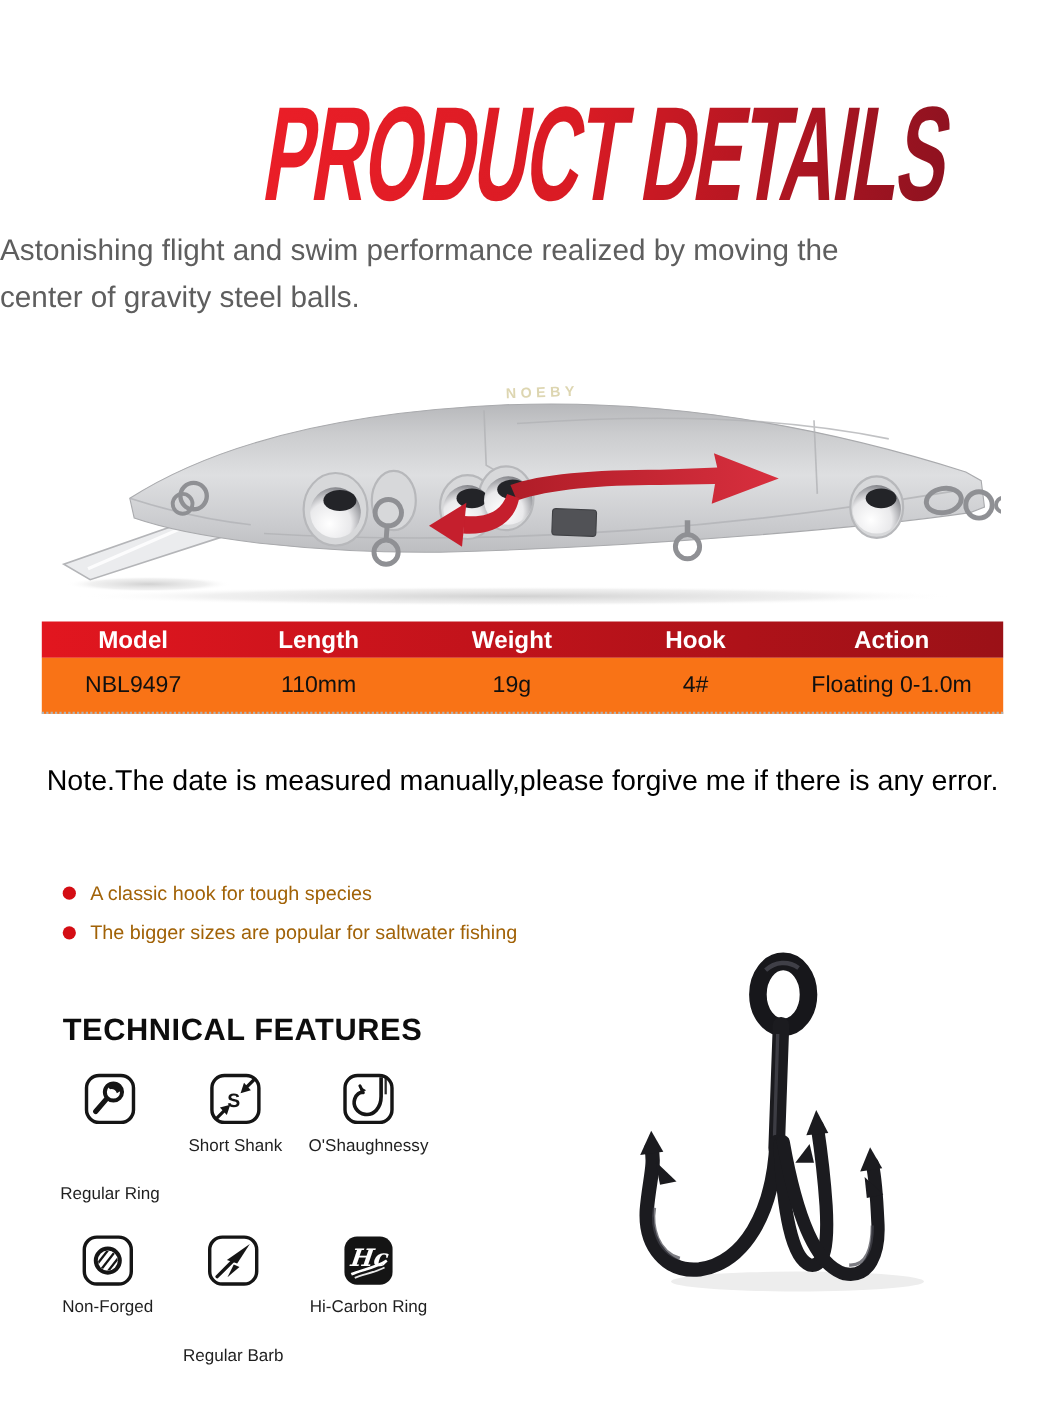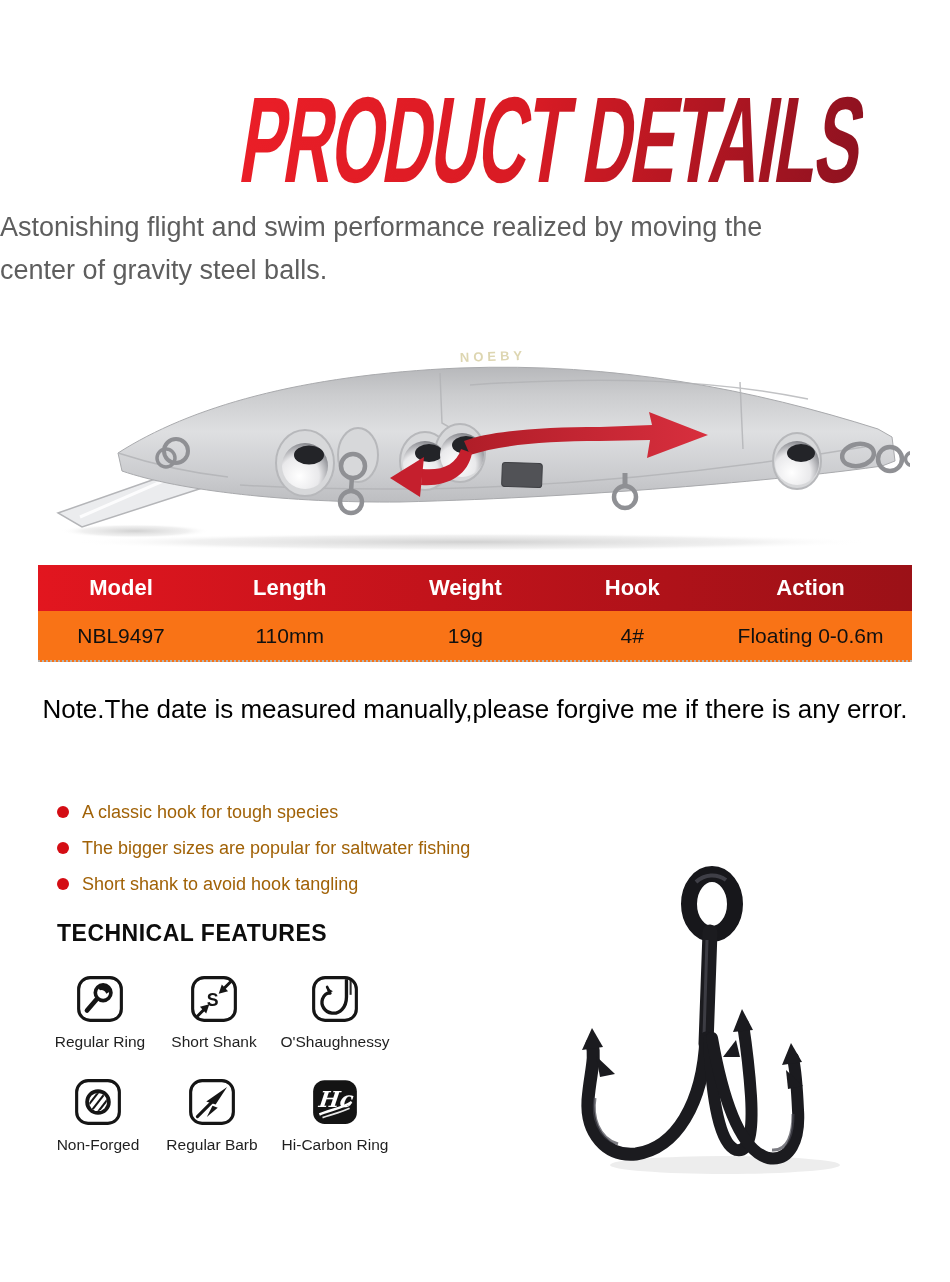--- a/index.html
+++ b/index.html
@@ -18,42 +18,42 @@
   }
   .subtitle{
     position:absolute;top:206px;left:0;width:100%;text-align:left;
     font-size:27px;line-height:43px;color:#5e5e5e;
   }
   
   .lure-figure{position:absolute;top:345px;left:40px;width:870px;height:210px;}
   
   .spec-table{position:absolute;top:565px;left:38px;width:874px;}
   .spec-header{
-    display:flex;height:46px;align-items:center;color:#fff;font-weight:bold;font-size:22px;
+    display:flex;height:33px;align-items:center;color:#fff;font-weight:bold;font-size:22px;
     background:linear-gradient(90deg,#e2161f 0%,#c2131b 45%,#9b1117 100%);
   }
   .spec-row{
     display:flex;height:49px;align-items:center;font-size:21px;color:#101010;
     border-bottom:2px dotted #b3b3b3;background:#f97316;
   }
   .col{text-align:center;}
   .c0{width:19%;} .c1{width:19.6%;} .c2{width:20.6%;} .c3{width:17.6%;} .c4{width:23.2%;}
   
   .note{position:absolute;top:694px;left:0;width:100%;text-align:center;font-size:26px;color:#000;}
   
   .bullets{position:absolute;top:794px;left:57px;list-style:none;margin:0;padding:0;}
   .bullets li{display:flex;align-items:center;height:36px;gap:13px;font-size:18px;color:#a16207;}
   .dot{width:12px;height:12px;border-radius:50%;background:#d40d14;flex:0 0 auto;}
   
-  .tech-title{position:absolute;top:920px;left:57px;margin:0;font-size:23px;font-weight:bold;color:#0d0d0d;letter-spacing:0.5px;}
+  .tech-title{position:absolute;top:920px;left:57px;margin:0;font-size:28px;font-weight:bold;color:#0d0d0d;letter-spacing:0.5px;}
   .icon-grid{position:absolute;top:974px;left:42px;}
   .icon-row{display:flex;}
   .icon-row + .icon-row{margin-top:26px;}
   .feature-cell{display:flex;flex-direction:column;align-items:center;}
-  .fc0{width:116px;} .fc1{width:112px;} .fc2{width:130px;}
+  .fc0{width:116px;gap:44px;} .fc1{width:112px;} .fc2{width:130px;}
   .feature-cell .glyph{width:50px;height:50px;}
   .feature-label{margin-top:9px;font-size:15.5px;color:#1f1f1f;white-space:nowrap;}
   
   .hook-figure{position:absolute;top:848px;left:560px;width:340px;height:330px;}
 </style>
 </head>
 <body>
 
 <div class="page">
 
@@ -167,38 +167,34 @@
       <div class="col c1">Length</div>
       <div class="col c2">Weight</div>
       <div class="col c3">Hook</div>
       <div class="col c4">Action</div>
     </div>
     <div class="spec-row">
       <div class="col c0">NBL9497</div>
       <div class="col c1">110mm</div>
       <div class="col c2">19g</div>
       <div class="col c3">4#</div>
-      <div class="col c4">Floating 0-0.6m</div>
+      <div class="col c4">Floating 0-1.0m</div>
     </div>
   </div>
 
   <div class="note">Note.The date is measured manually,please forgive me  if there is any error.</div>
 
   <ul class="bullets">
     <li>
       <span class="dot"></span>
       <span>A classic hook for tough species</span>
     </li>
     <li>
       <span class="dot"></span>
       <span>The bigger sizes are popular for saltwater fishing</span>
-    </li>
-    <li>
-      <span class="dot"></span>
-      <span>Short shank to avoid hook tangling</span>
     </li>
   </ul>
 
   <h2 class="tech-title">TECHNICAL FEATURES</h2>
 
   <div class="icon-grid">
     <div class="icon-row">
 
       <div class="feature-cell fc0">
         <svg class="glyph" viewBox="0 0 48 48">

